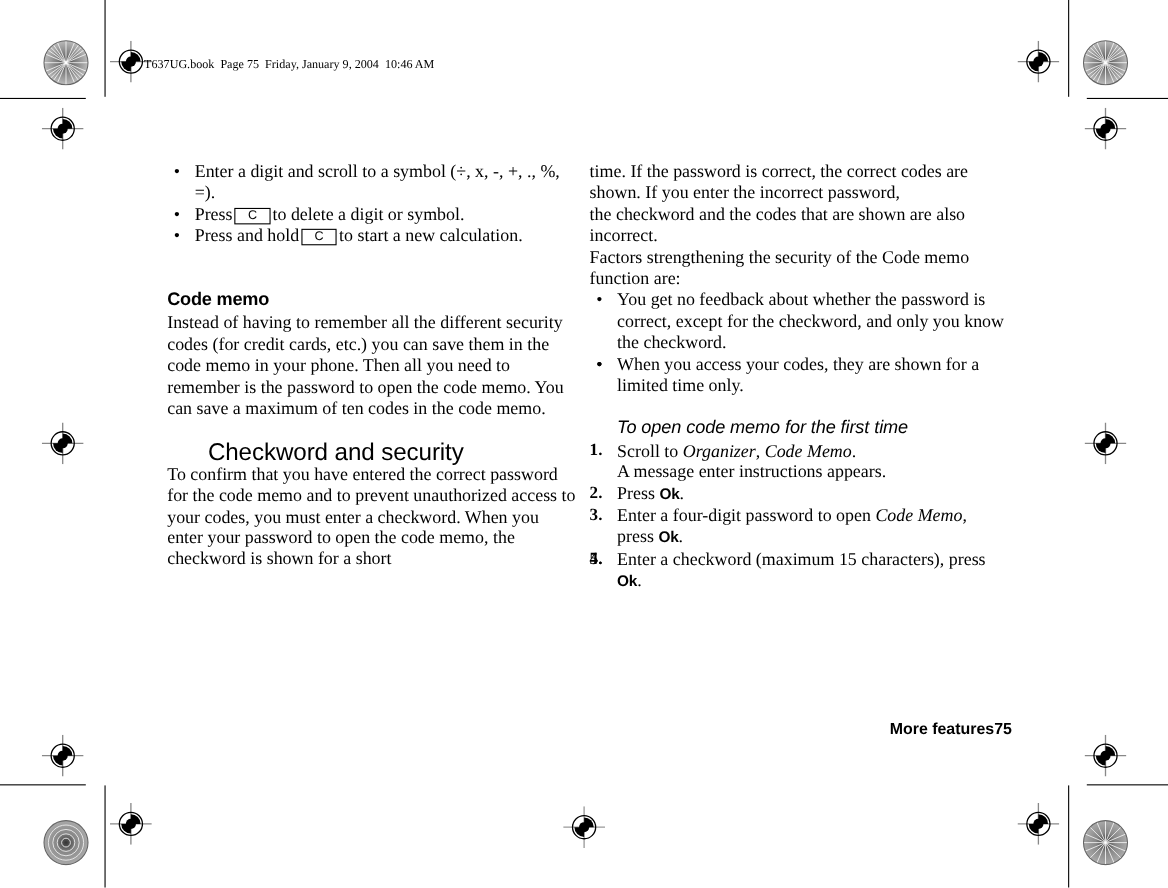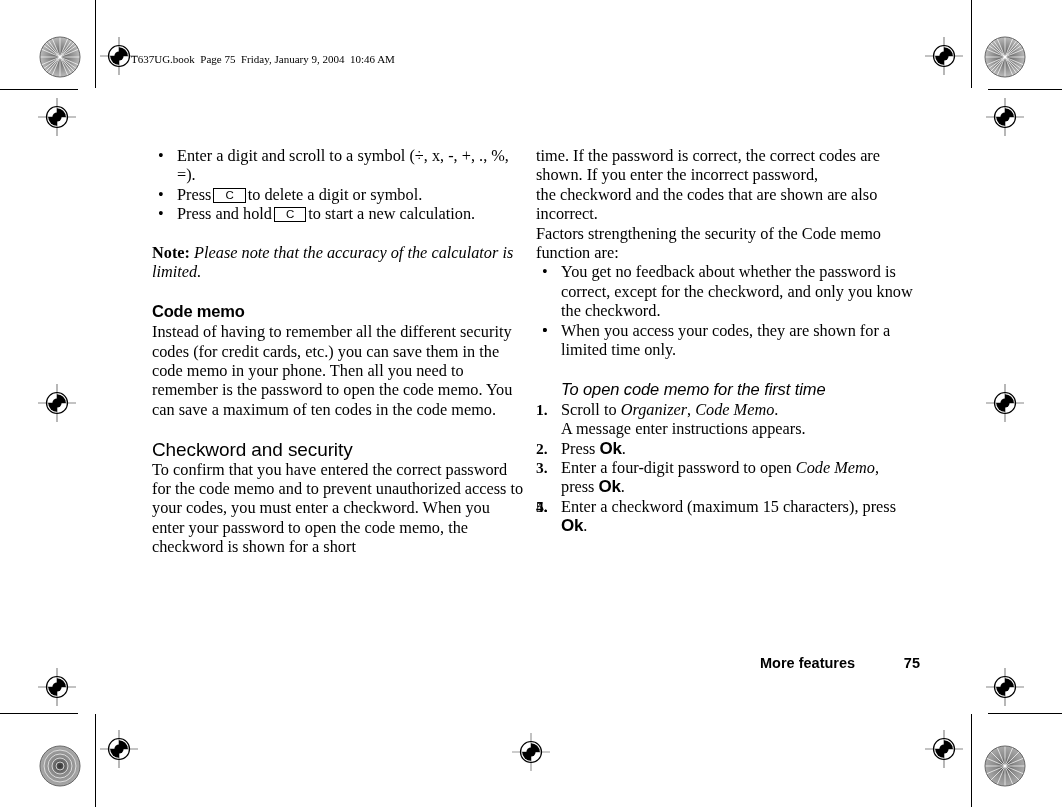--- a/index.html
+++ b/index.html
@@ -40,48 +40,49 @@
   .ln .num{position:absolute;left:0px;top:0;font-weight:bold;font-size:15.5px;}
 
   
   .h-bold{
     font-family:"Liberation Sans",sans-serif;
     font-weight:bold;font-size:16.5px;line-height:21px;
     letter-spacing:-0.2px;
   }
   .h-plain{
     font-family:"Liberation Sans",sans-serif;
-    font-weight:normal;font-size:19px;line-height:21px;
+    font-weight:normal;font-size:22px;line-height:21px;
     letter-spacing:-0.1px;
+    margin-left:37px;
   }
   .h-ital{
     font-family:"Liberation Sans",sans-serif;
     font-style:italic;font-weight:normal;font-size:16.5px;line-height:21px;
     padding-left:25px;letter-spacing:-0.1px;
   }
   .note-label{font-weight:bold;}
   .ital{font-style:italic;}
   .ui{
     font-family:"Liberation Sans",sans-serif;
-    font-weight:bold;font-size:17px;letter-spacing:-0.2px;
+    font-weight:bold;font-size:14px;letter-spacing:-0.2px;
   }
   
   .key{
     display:inline-block;border:1px solid #000;
     font-family:"Liberation Sans",sans-serif;
     font-size:11.5px;font-weight:normal;
     padding:1px 11px 1px 11px;line-height:11px;
     vertical-align:1px;margin:0 2px;
   }
 
   
   .footer{
     position:absolute;left:760px;top:655px;width:160px;
     font-family:"Liberation Sans",sans-serif;font-weight:bold;
-    font-size:14.5px;display:flex;justify-content:space-between;
+    font-size:14.5px;display:flex;justify-content:flex-end;
   }
 </style>
 </head>
 <body>
 
 <div class="page">
 
   <div class="page-edge" style="left:95px;top:0;height:88px;"></div>
   <div class="page-edge" style="left:95px;top:714px;height:93px;"></div>
   <div class="page-edge" style="left:971px;top:0;height:88px;"></div>
@@ -310,24 +311,20 @@
         <span>Press</span><span class="key">C</span><span>to delete a digit or symbol.</span>
       </li>
       <li class="li">
         <span class="bullet">•</span>
         <span>Press and hold</span><span class="key">C</span><span>to start a new calculation.</span>
       </li>
     </ul>
 
     <div class="sp"></div>
 
-    <p>
-      <span class="note-label">Note:</span>
-      <span class="ital">Please note that the accuracy of the calculator is limited.</span>
-    </p>
 
     <div class="sp"></div>
 
     <div class="h-bold">Code memo</div>
     <p>Instead of having to remember all the different security codes (for credit cards, etc.) you can save them in the code memo in your phone. Then all you need to remember is the password to open the code memo. You can save a maximum of ten codes in the code memo.</p>
 
     <div class="sp"></div>
 
     <div class="h-plain">Checkword and security</div>
     <p>To confirm that you have entered the correct password for the code memo and to prevent unauthorized access to your codes, you must enter a checkword. When you enter your password to open the code memo, the checkword is shown for a short</p>

